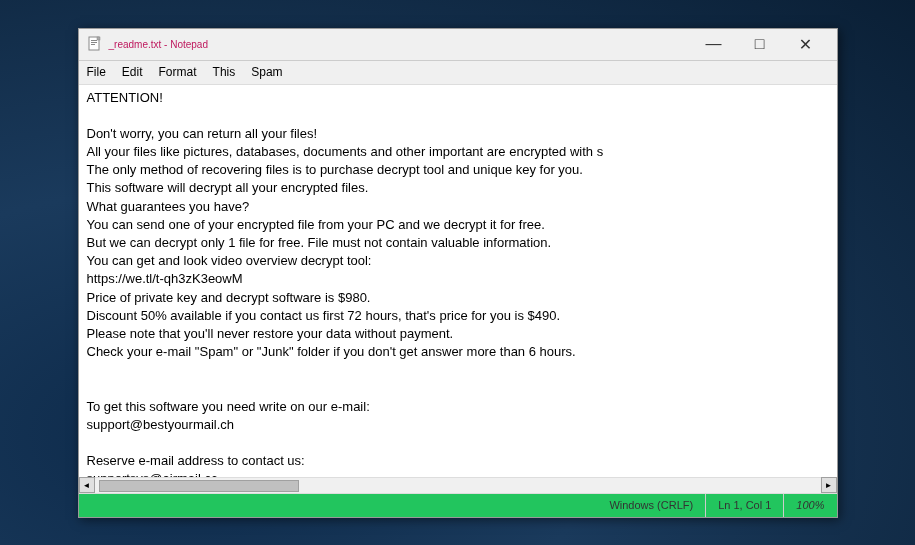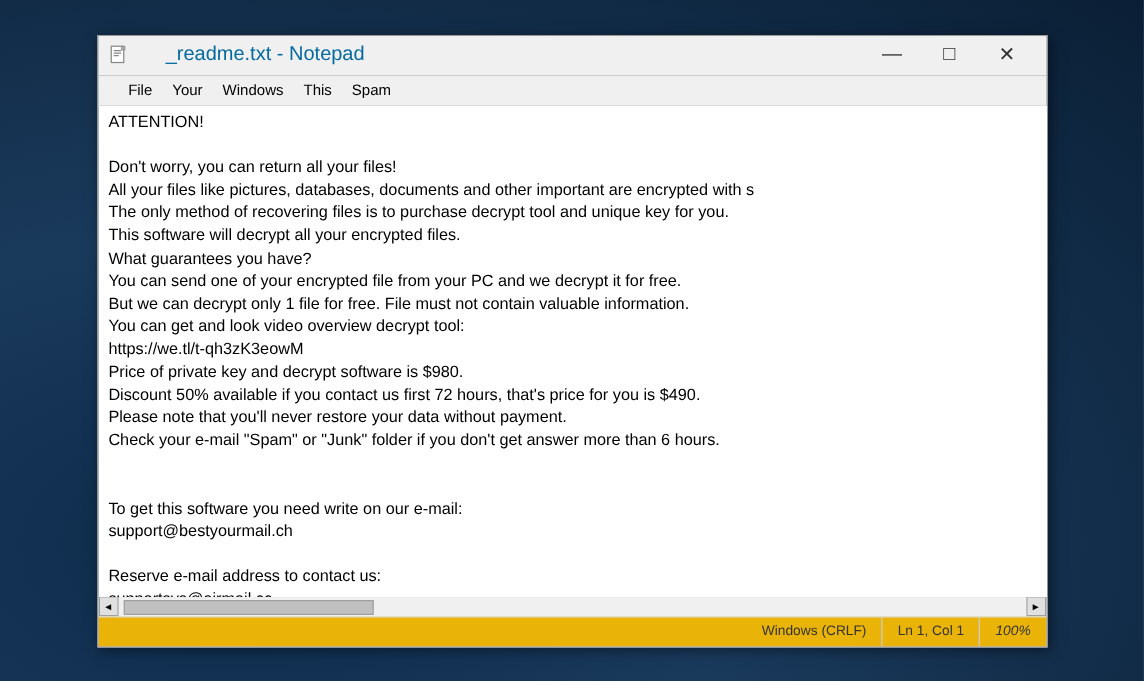--- a/index.html
+++ b/index.html
@@ -75,23 +75,22 @@
       font-size: 12px;
     }
 
     .title-bar-icon svg {
       width: 16px;
       height: 16px;
     }
 
     .title-bar-title {
       flex: 1;
-      font-size: 16px;
-      color: #0369a1;
-      margin-left: 24px;
+      font-size: 10px;
+      color: #be185d;
     }
 
     .title-bar-buttons {
       display: flex;
       gap: 0;
     }
 
     .title-btn {
       width: 46px;
       height: 32px;
@@ -104,21 +103,21 @@
       background: transparent;
       border: none;
     }
 
     
     .menu-bar {
       background: #f0f0f0;
       height: 24px;
       display: flex;
       align-items: center;
-      padding: 0 16px;
+      padding: 0 0;
       border-bottom: 1px solid #ddd;
       flex-shrink: 0;
     }
 
     .menu-item {
       padding: 2px 8px;
       font-size: 12px;
       cursor: pointer;
       color: #000;
     }
@@ -158,21 +157,21 @@
     }
 
     .text-content::-webkit-scrollbar-thumb {
       background: #c0c0c0;
       border: 1px solid #a0a0a0;
     }
 
     
     .status-bar {
       height: 24px;
-      background: #eab308;
+      background: #22c55e;
       border-top: 1px solid #ddd;
       display: flex;
       align-items: center;
       flex-shrink: 0;
       justify-content: flex-end;
     }
 
     .status-section {
       padding: 0 12px;
       font-size: 11px;
@@ -252,22 +251,22 @@
     <div class="title-bar-title">_readme.txt - Notepad</div>
     <div class="title-bar-buttons">
       <button class="title-btn">—</button>
       <button class="title-btn">□</button>
       <button class="title-btn close">✕</button>
     </div>
   </div>
 
   <div class="menu-bar">
     <div class="menu-item">File</div>
-    <div class="menu-item">Your</div>
-    <div class="menu-item">Windows</div>
+    <div class="menu-item">Edit</div>
+    <div class="menu-item">Format</div>
     <div class="menu-item">This</div>
     <div class="menu-item">Spam</div>
   </div>
 
   <div class="text-container">
     <textarea class="text-content" readonly="" style="">ATTENTION!
 
 Don't worry, you can return all your files!
 All your files like pictures, databases, documents and other important are encrypted with s
 The only method of recovering files is to purchase decrypt tool and unique key for you.

